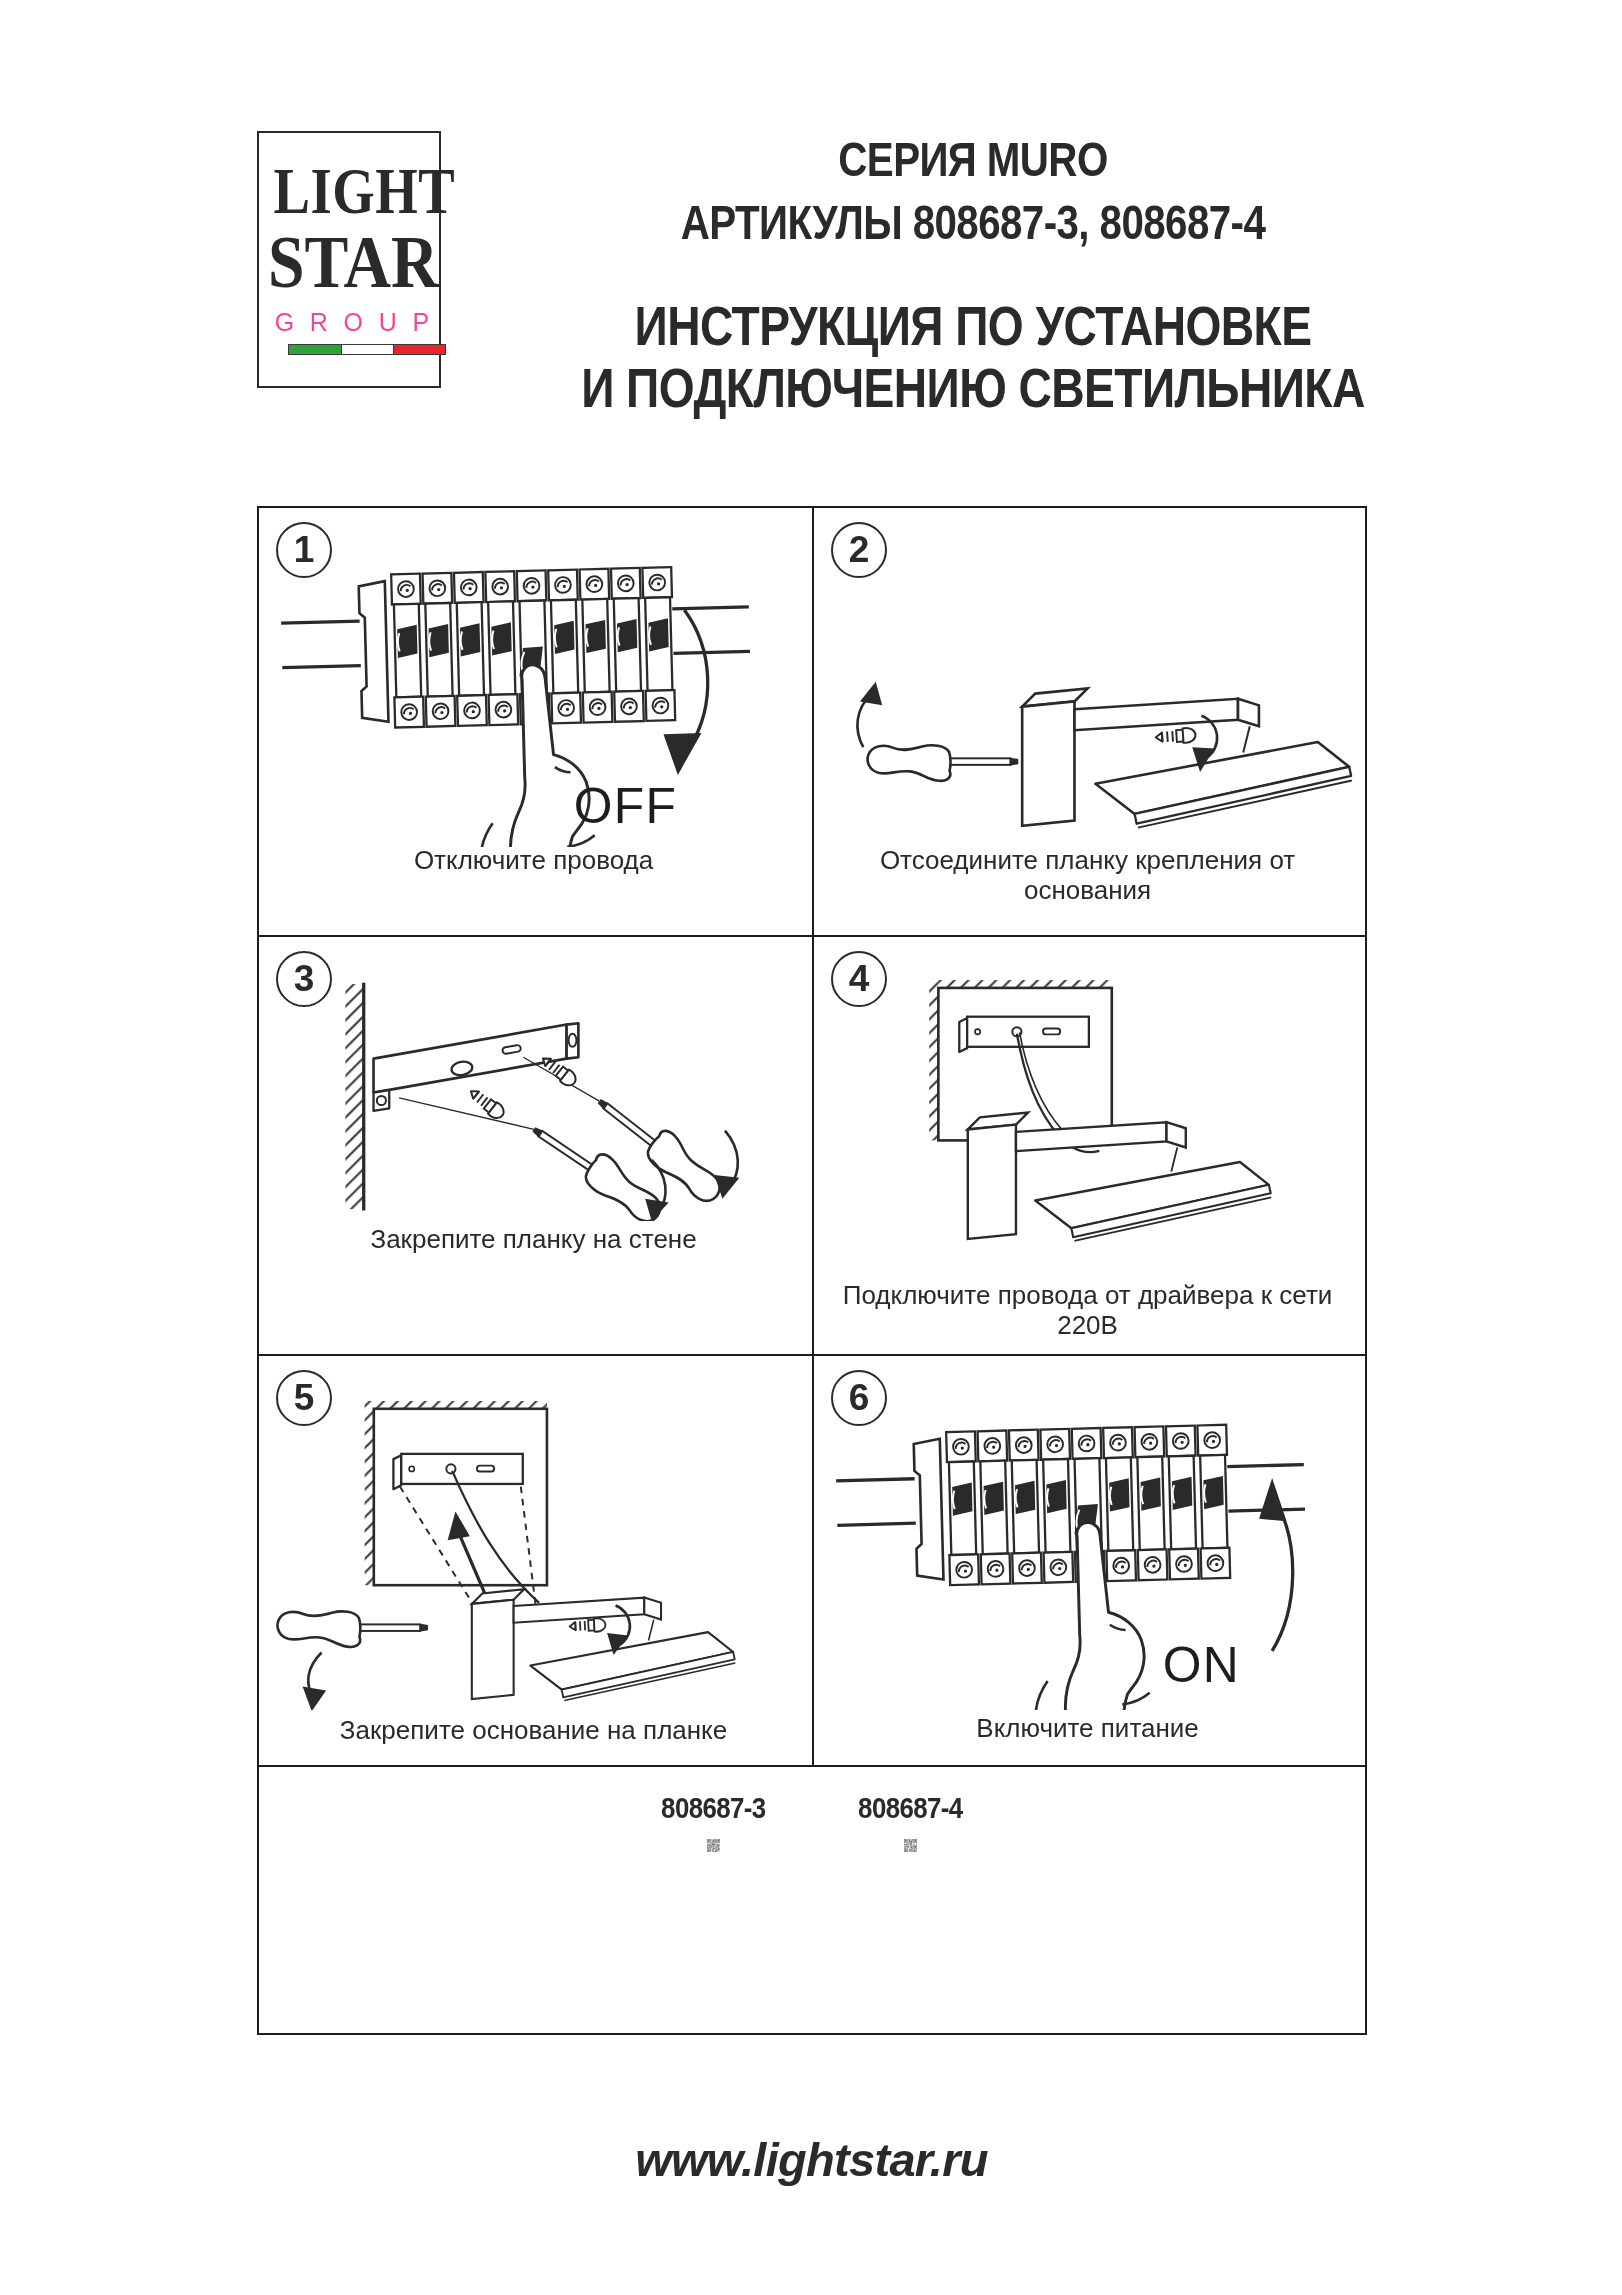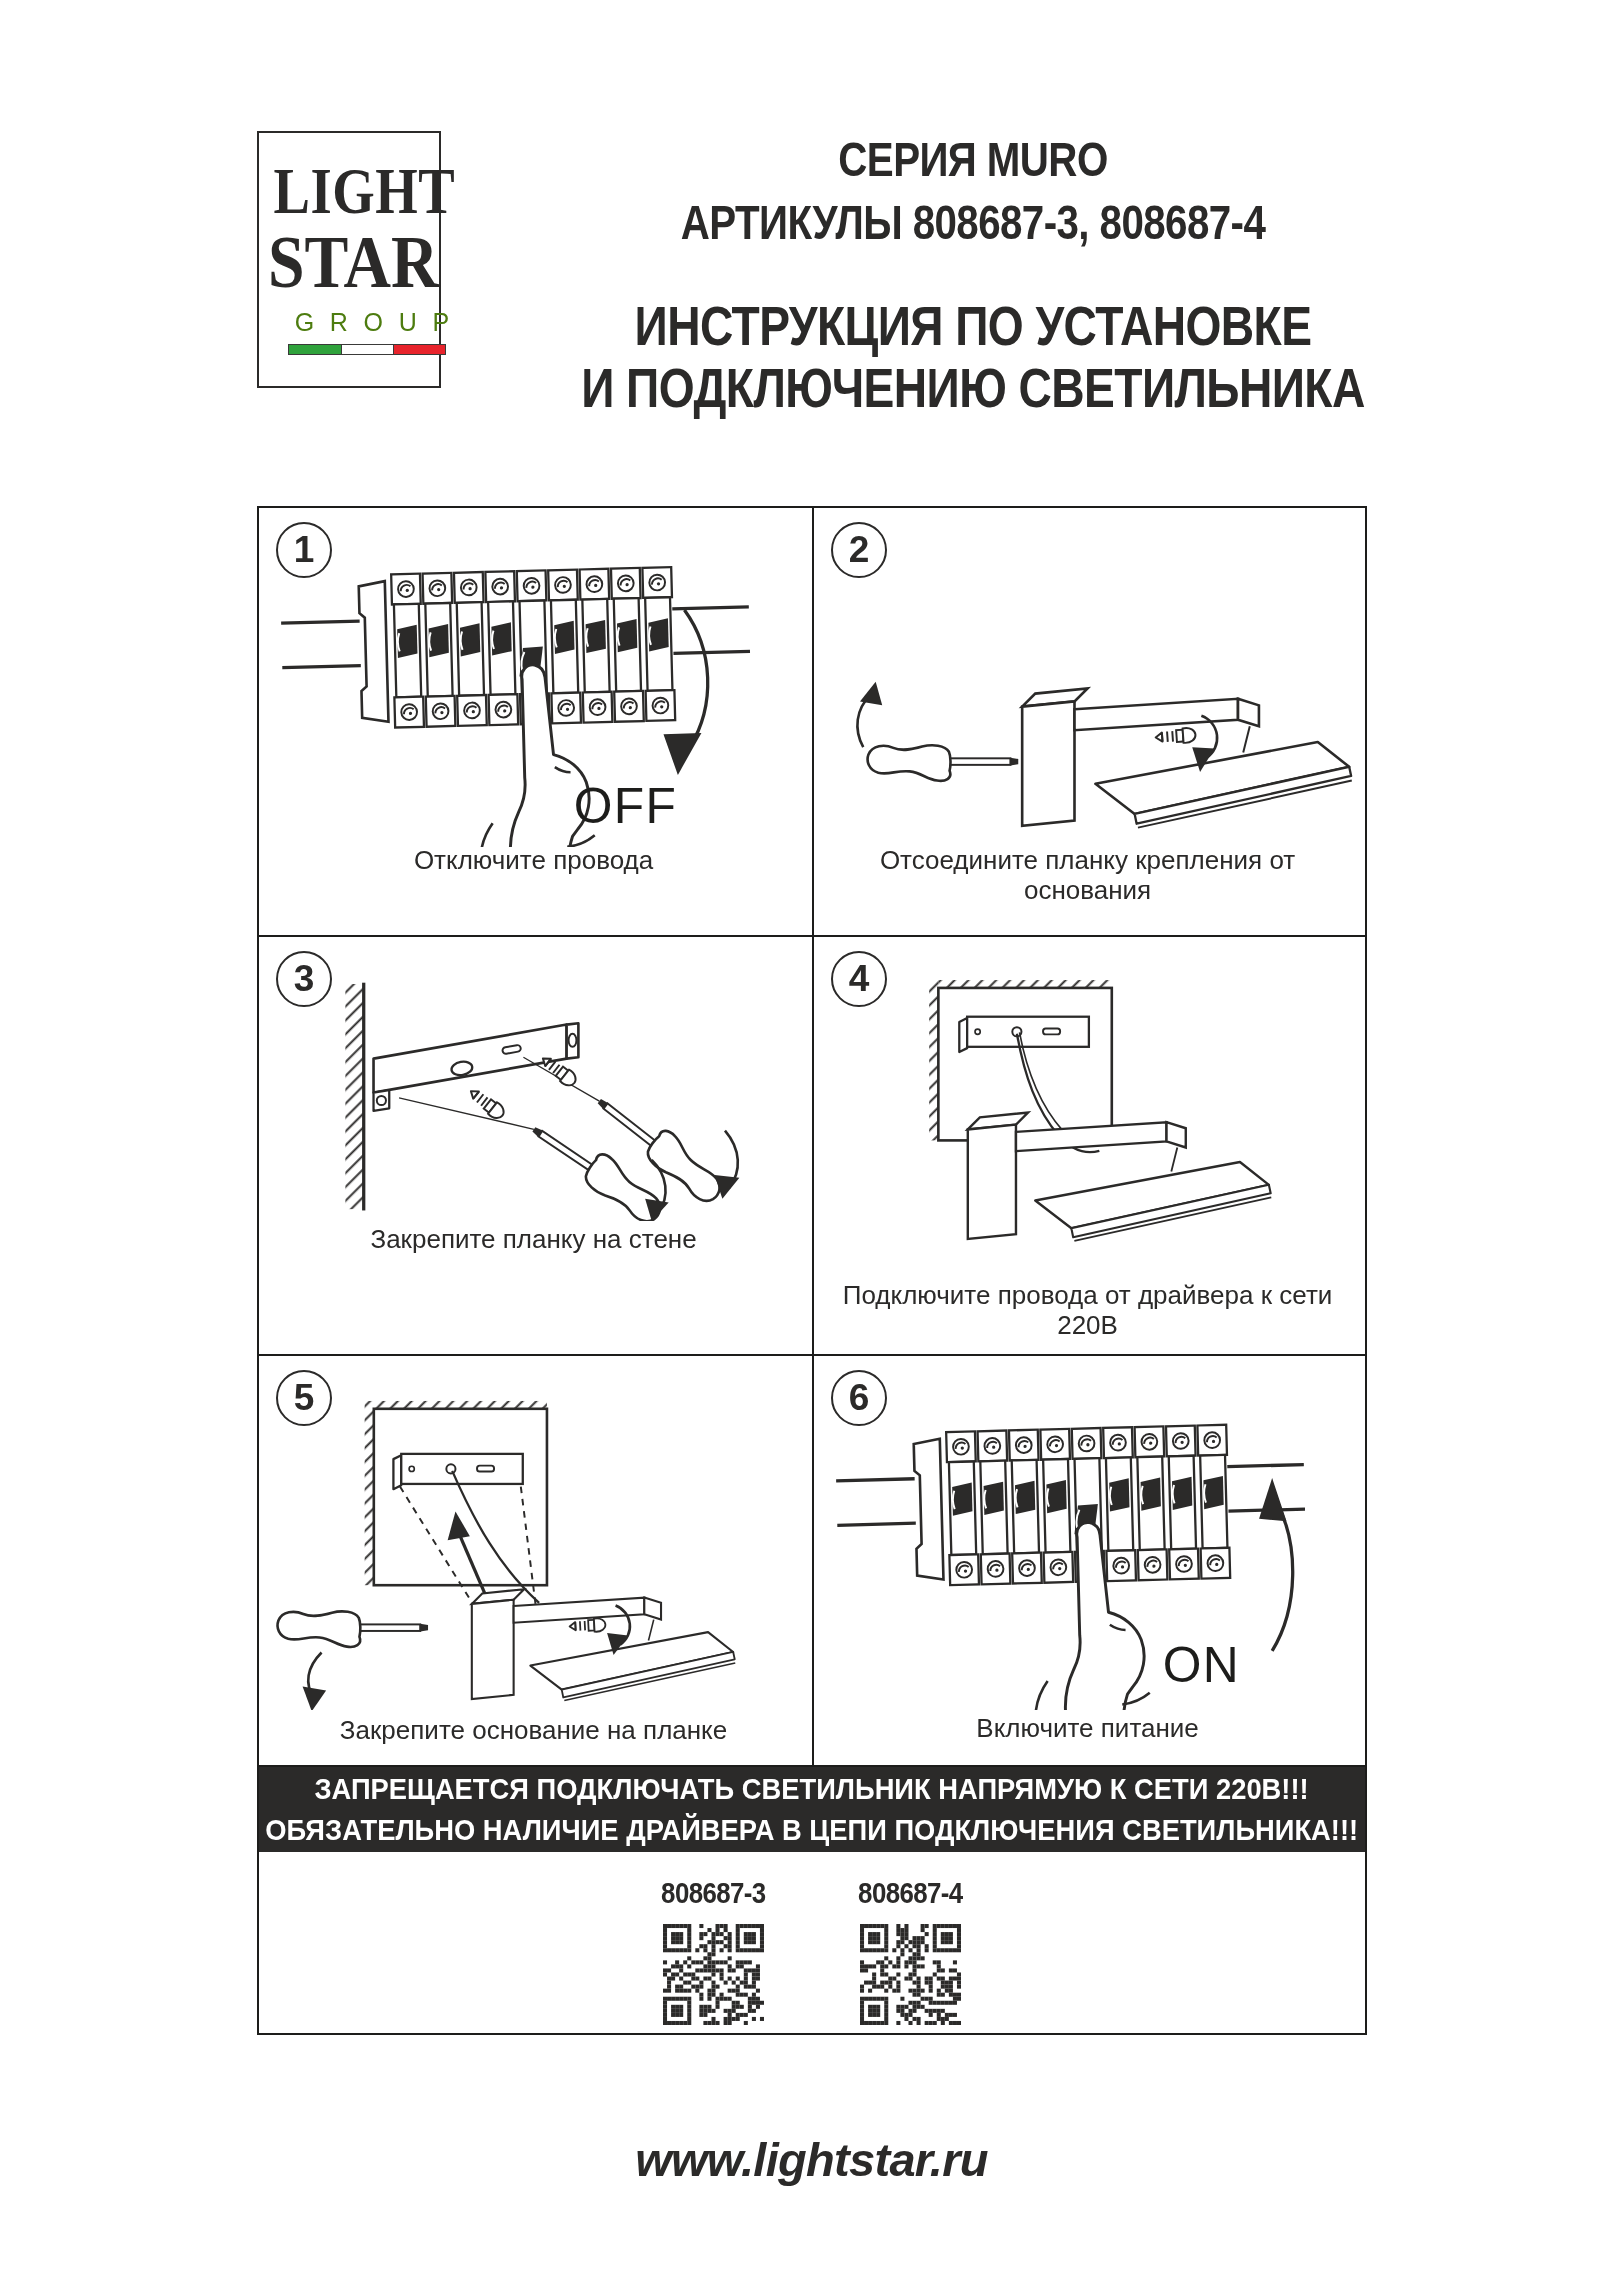--- a/index.html
+++ b/index.html
@@ -8,21 +8,21 @@
   
   .logo-box{position:absolute;left:257px;top:131px;width:184px;height:257px;
             border:2.6px solid #2b2a29;box-sizing:border-box;background:#fff;}
   .logo-word1{position:absolute;left:0;right:0;top:26px;text-align:center;
               font-family:"Liberation Serif",serif;font-weight:bold;font-size:65px;line-height:65px;
               transform:scaleX(0.84);letter-spacing:0.7px;}
   .logo-word2{position:absolute;left:0;right:0;top:93px;text-align:center;
               font-family:"Liberation Serif",serif;font-weight:bold;font-size:73px;line-height:73px;
               transform:scaleX(0.90);}
   .logo-word3{position:absolute;left:0;right:0;top:175px;
-              font-size:25px;font-weight:400;letter-spacing:15.7px;text-indent:15.7px;color:#4d7c0f;padding-left:20px;}
+              font-size:25px;font-weight:400;letter-spacing:15.7px;text-indent:15.7px;color:#ec4899;}
   .logo-flag{position:absolute;left:29.4px;top:211px;width:156px;height:9.2px;
              border:1.3px solid #3a3a39;display:flex;box-sizing:content-box;}
   .logo-flag .fg{flex:1;}
   .logo-flag .fw{flex:1;border-left:1.3px solid #3a3a39;border-right:1.3px solid #3a3a39;}
   .logo-flag .fr{flex:1;}
   .title-block{position:absolute;right:258px;top:128px;text-align:center;}
   .title-line-sm{font-size:48px;line-height:63px;font-weight:bold;white-space:nowrap;
                  transform:scaleX(0.84);transform-origin:100% 50%;letter-spacing:-0.7px;}
   .title-gap{height:41px;}
   .title-line-lg{font-size:55px;line-height:62px;font-weight:bold;white-space:nowrap;
@@ -289,24 +289,20 @@
             <use href="#tg"></use>
           </g>
         <use href="#pointing-hand" transform="translate(405,200)"></use>
         <path d="M700,380 C740,315 742,215 705,150" fill="none" stroke="#2b2a29" stroke-width="5"></path>
         <path d="M722,182 L700,116 L680,178 Z" fill="#2b2a29"></path>
         <text class="state" x="592" y="428" text-anchor="middle">ON</text>
       </svg>
       <div class="caption" style="top:357px">Включите питание</div>
     </section>
 
-    <div class="warning">
-      <div>ЗАПРЕЩАЕТСЯ ПОДКЛЮЧАТЬ СВЕТИЛЬНИК НАПРЯМУЮ К СЕТИ 220В!!!</div>
-      <div>ОБЯЗАТЕЛЬНО НАЛИЧИЕ ДРАЙВЕРА В ЦЕПИ ПОДКЛЮЧЕНИЯ СВЕТИЛЬНИКА!!!</div>
-    </div>
 
     <div class="qr-section">
       <div class="qr-item">
         <div class="qr-label">808687-3</div>
         <svg class="qr-code" width="101" height="101" viewBox="0 0 150 150">
             <g fill="#2b2a29">
               <rect x="0" y="0" width="6" height="6"></rect>
               <rect x="6" y="0" width="6" height="6"></rect>
               <rect x="12" y="0" width="6" height="6"></rect>
               <rect x="18" y="0" width="6" height="6"></rect>

